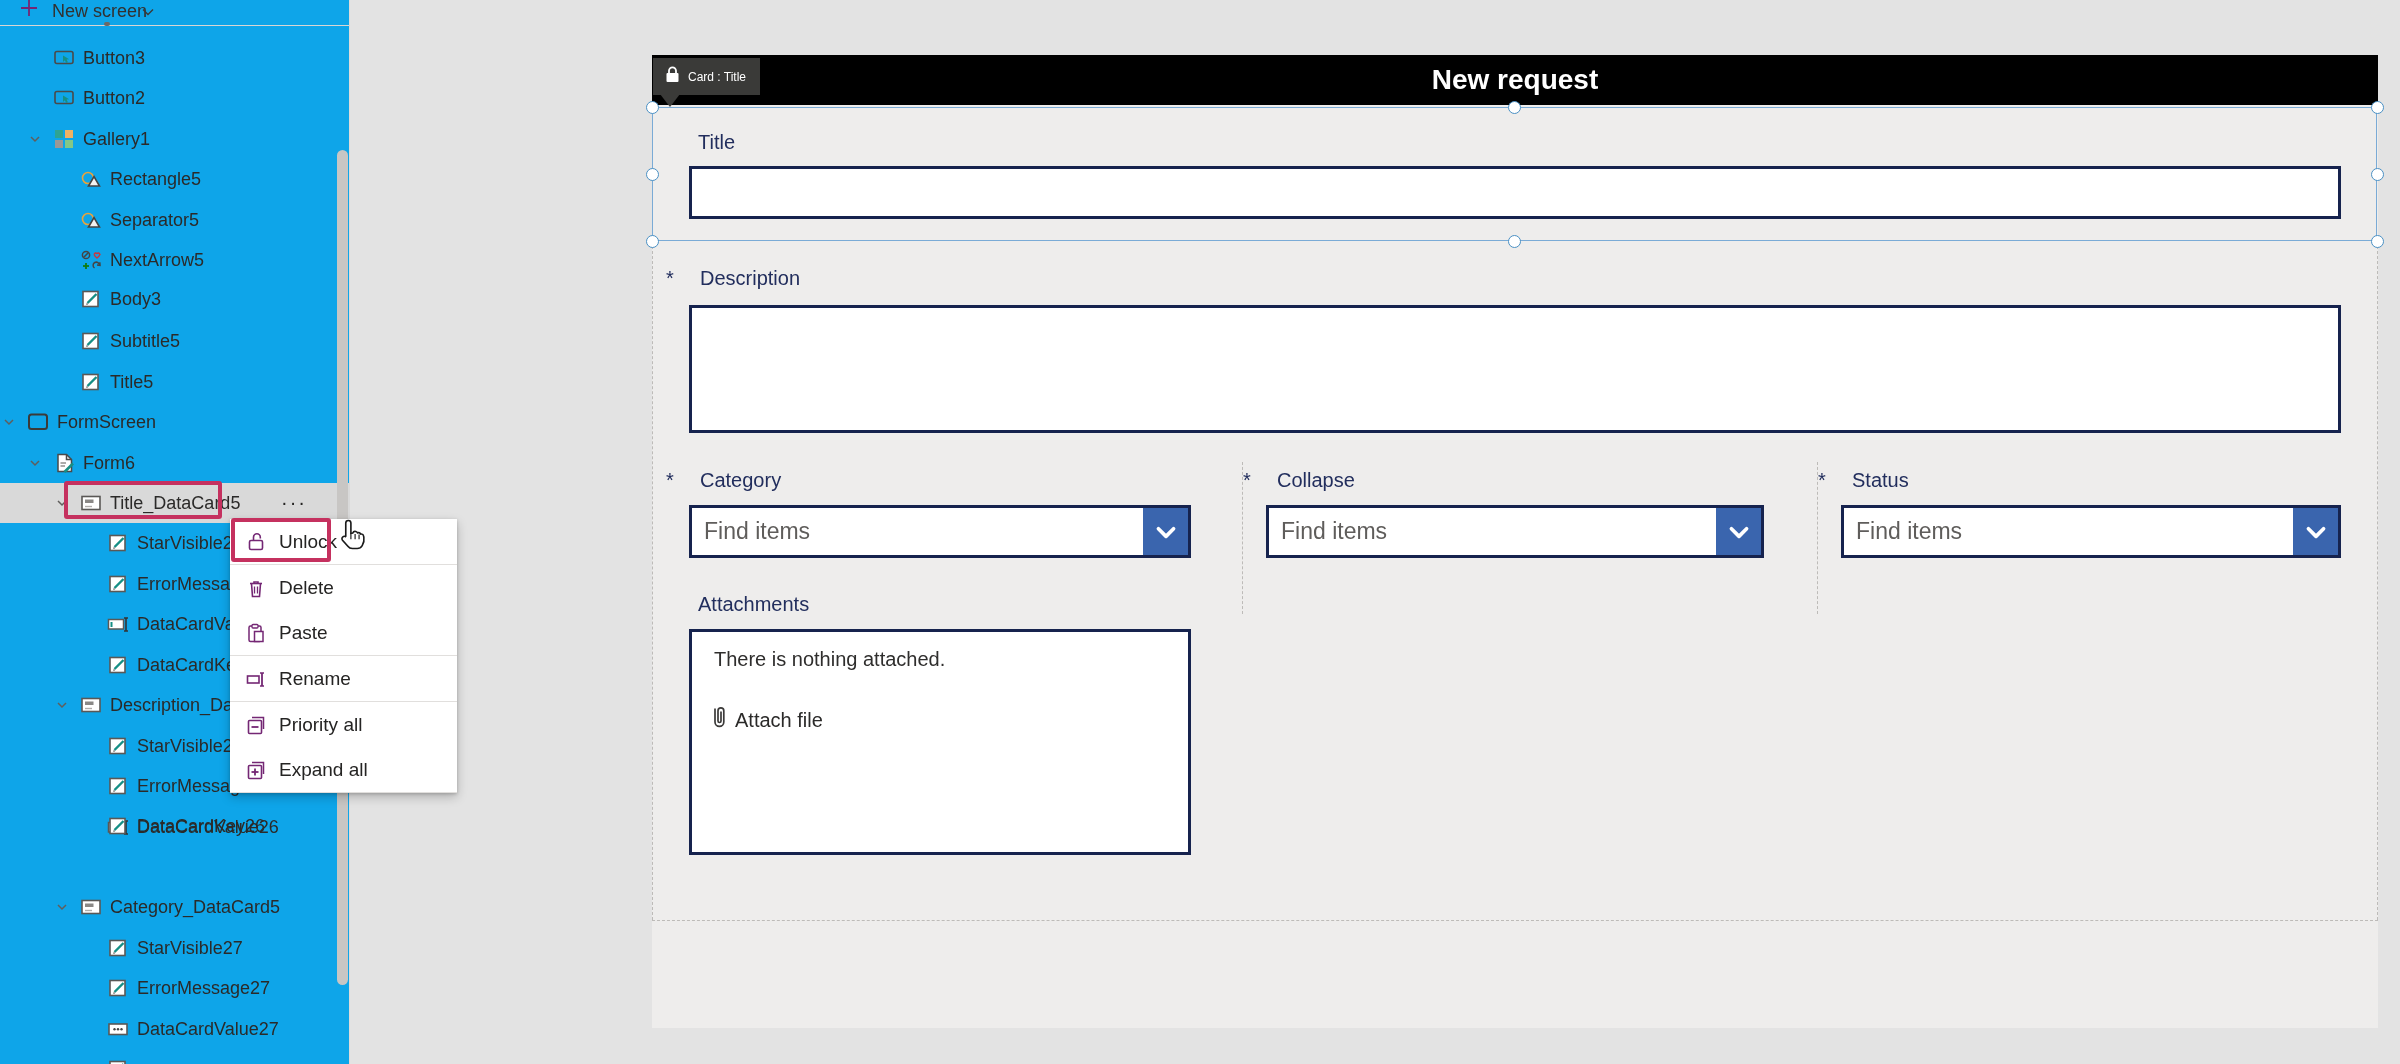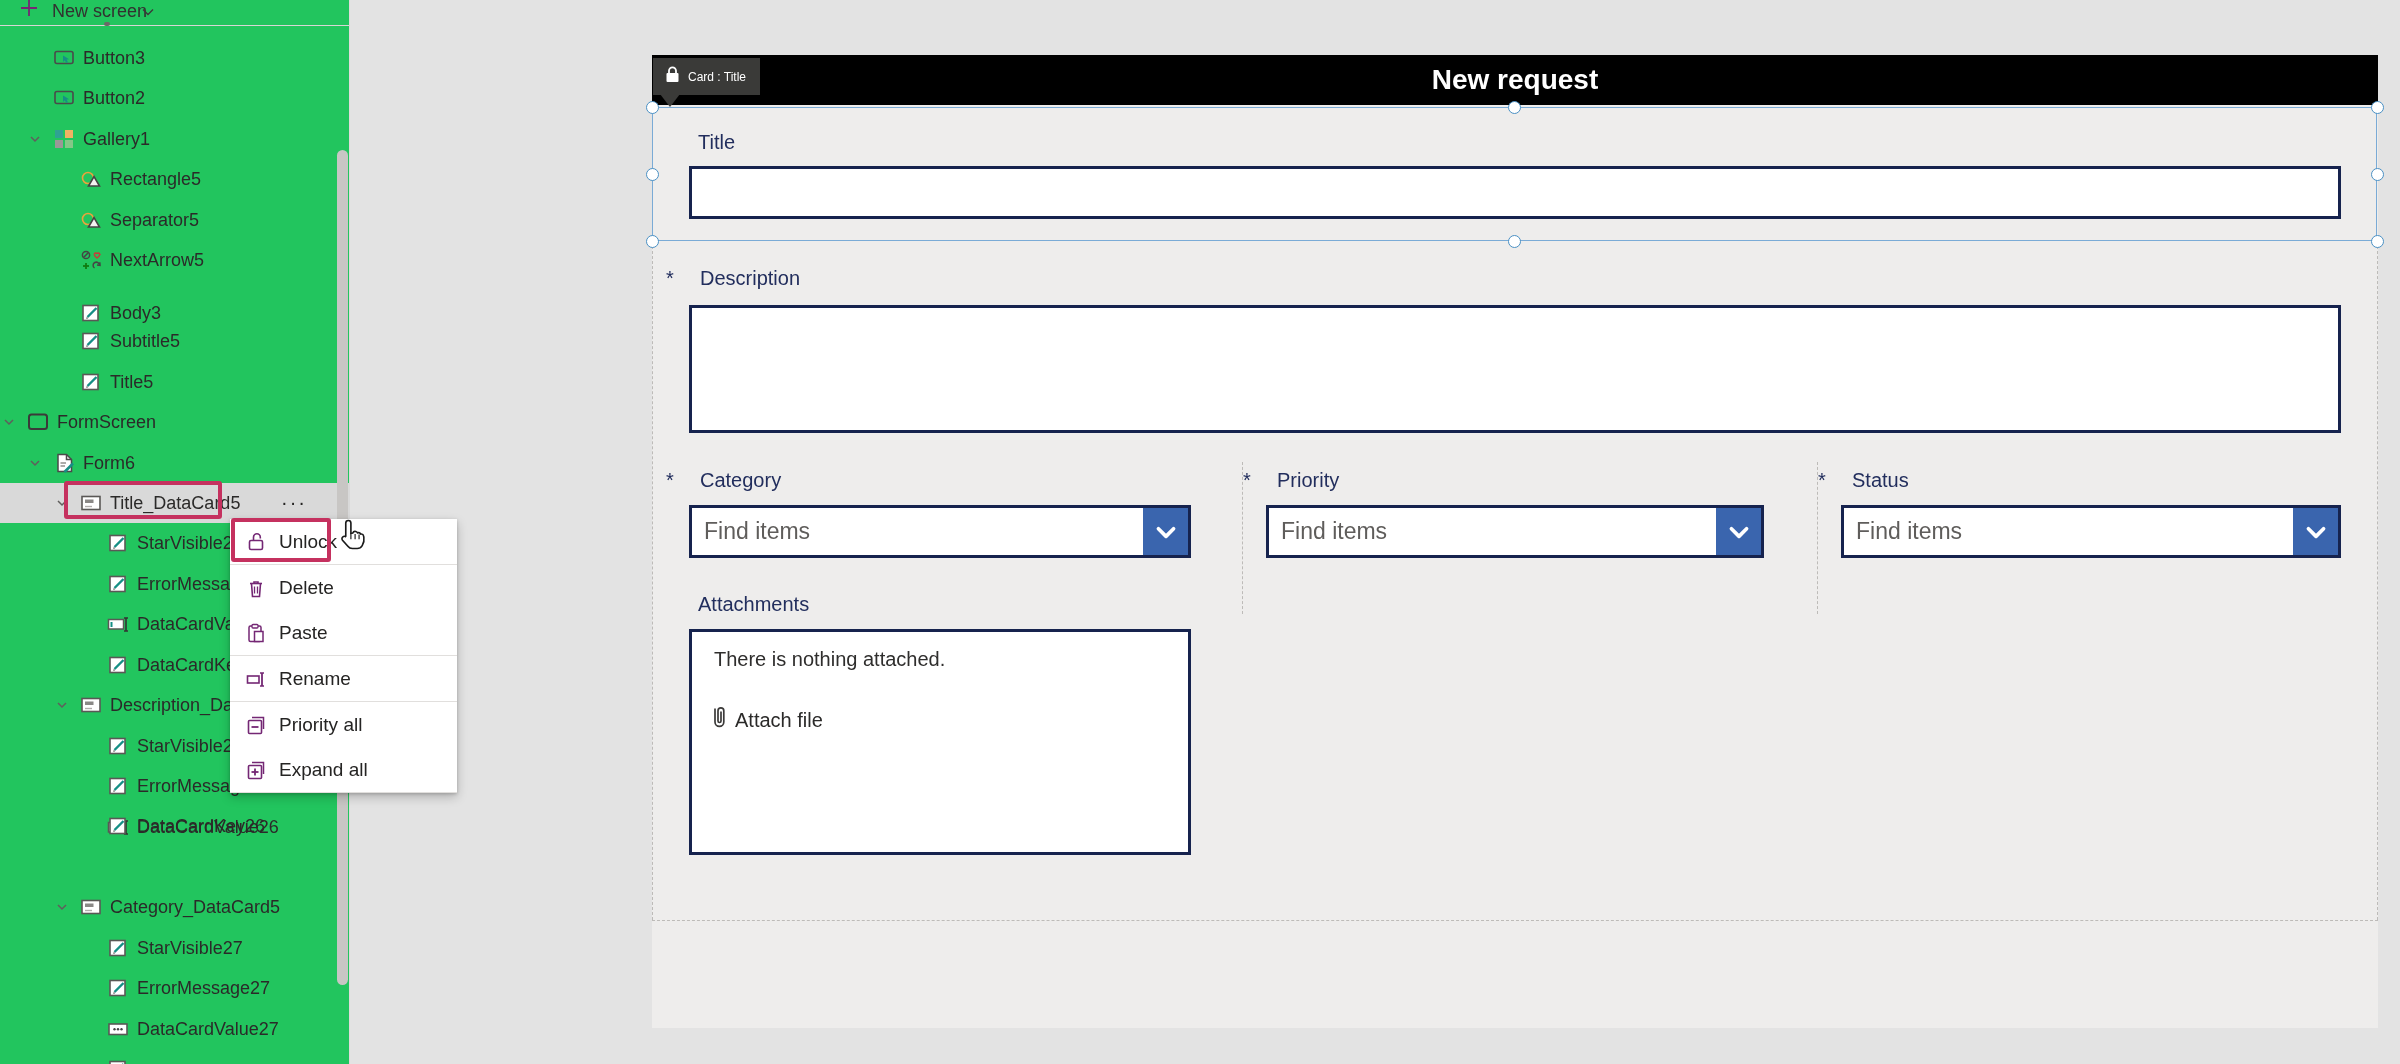--- a/index.html
+++ b/index.html
@@ -2,21 +2,21 @@
 <html><head>
 <meta charset="utf-8">
 <style>
   * { margin:0; padding:0; box-sizing:border-box; }
   html,body { width:2400px; height:1064px; }
   body { font-family:"Liberation Sans", sans-serif; background:#e3e3e3; overflow:hidden; }
   #app { position:relative; width:2400px; height:1064px; }
 
   
   .sidebar { position:absolute; left:0; top:0; width:350px; height:1064px;
-             background:#22c55e; border-right:1px solid #dedcda; z-index:5; }
+             background:#0ea5e9; border-right:1px solid #dedcda; z-index:5; }
   .new-screen-row { position:absolute; left:0; top:0; width:350px; height:26px;
                     display:flex; align-items:center; cursor:pointer; }
   .new-screen-row .plus { position:absolute; left:19px; top:-2px; }
   .new-screen-row .ns-label { position:absolute; left:52px; top:1px; font-size:18px; color:#323130; }
   .new-screen-row .ns-chev { position:absolute; left:140px; top:4px; }
   .sidebar-divider { position:absolute; left:0; top:25px; width:350px; height:1px; background:#d8d6d4; }
   .sidebar-dot { position:absolute; left:104px; top:22px; width:6px; height:4px; border-radius:2px; background:#6b6967; }
 
   .tree-row { position:absolute; left:0; width:350px; height:40px; cursor:pointer; }
   .tree-row.selected { background:#d9d9d9; }
@@ -143,21 +143,21 @@
               <circle cx="6" cy="6" r="3.6" fill="none" stroke="#444" stroke-width="1.5"></circle>
               <line x1="3.5" y1="8.5" x2="8.5" y2="3.5" stroke="#444" stroke-width="1.5"></line>
               <path d="M14 5.5q1.5-2.5 3-1 1.5-1.5 3 1-1 2-3 3.5-2-1.5-3-3.5" fill="none" stroke="#d13438" stroke-width="1.4"></path>
               <line x1="6" y1="14" x2="6" y2="20" stroke="#107c10" stroke-width="1.8"></line>
               <line x1="3" y1="17" x2="9" y2="17" stroke="#107c10" stroke-width="1.8"></line>
               <path d="M14.5 19a3.2 3.2 0 1 1 5-2.6" fill="none" stroke="#444" stroke-width="1.5"></path>
               <path d="M19.8 13.3l.2 3.1-3-.4" fill="none" stroke="#444" stroke-width="1.5"></path>
             </svg></span>
           <span class="tree-label" style="left: 110px;">NextArrow5</span>
         </div>
-        <div class="tree-row" style="top: 293px; padding-left: 36px;">
+        <div class="tree-row" style="top: 279px; padding-left: 36px;">
           <span class="tree-ico" style="left: 80px;"><svg width="22" height="22" viewBox="0 0 22 22">
               <rect x="3" y="3.5" width="15" height="15" fill="#fff" stroke="#5a5856" stroke-width="1.6"></rect>
               <line x1="7.5" y1="15" x2="16.5" y2="6" stroke="#168f85" stroke-width="2.4"></line>
               <path d="M6.2 16.8l2-.6-1.3-1.3z" fill="#333"></path>
             </svg></span>
           <span class="tree-label" style="left: 110px;">Body3</span>
         </div>
         <div class="tree-row" style="top: 321.15px;">
           <span class="tree-ico" style="left: 80px;"><svg width="22" height="22" viewBox="0 0 22 22">
               <rect x="3" y="3.5" width="15" height="15" fill="#fff" stroke="#5a5856" stroke-width="1.6"></rect>
@@ -378,21 +378,21 @@
   <div class="combo" style="left:689px; top:505px; width:502px;">
     <span class="ph">Find items</span>
     <span class="combo-btn">
       <svg width="26" height="26" viewBox="0 0 24 24">
           <path d="M5 9l7 7 7-7" fill="none" stroke="#fff" stroke-width="3.4" stroke-linecap="round" stroke-linejoin="round"></path>
         </svg>
     </span>
   </div>
 
   <div class="fld-star" style="left:1243px; top:469px;">*</div>
-  <div class="fld-label" style="left:1277px; top:469px;">Priority</div>
+  <div class="fld-label" style="left:1277px; top:469px;">Collapse</div>
   <div class="combo" style="left:1266px; top:505px; width:498px;">
     <span class="ph">Find items</span>
     <span class="combo-btn">
       <svg width="26" height="26" viewBox="0 0 24 24">
           <path d="M5 9l7 7 7-7" fill="none" stroke="#fff" stroke-width="3.4" stroke-linecap="round" stroke-linejoin="round"></path>
         </svg>
     </span>
   </div>
 
   <div class="fld-star" style="left:1818px; top:469px;">*</div>

